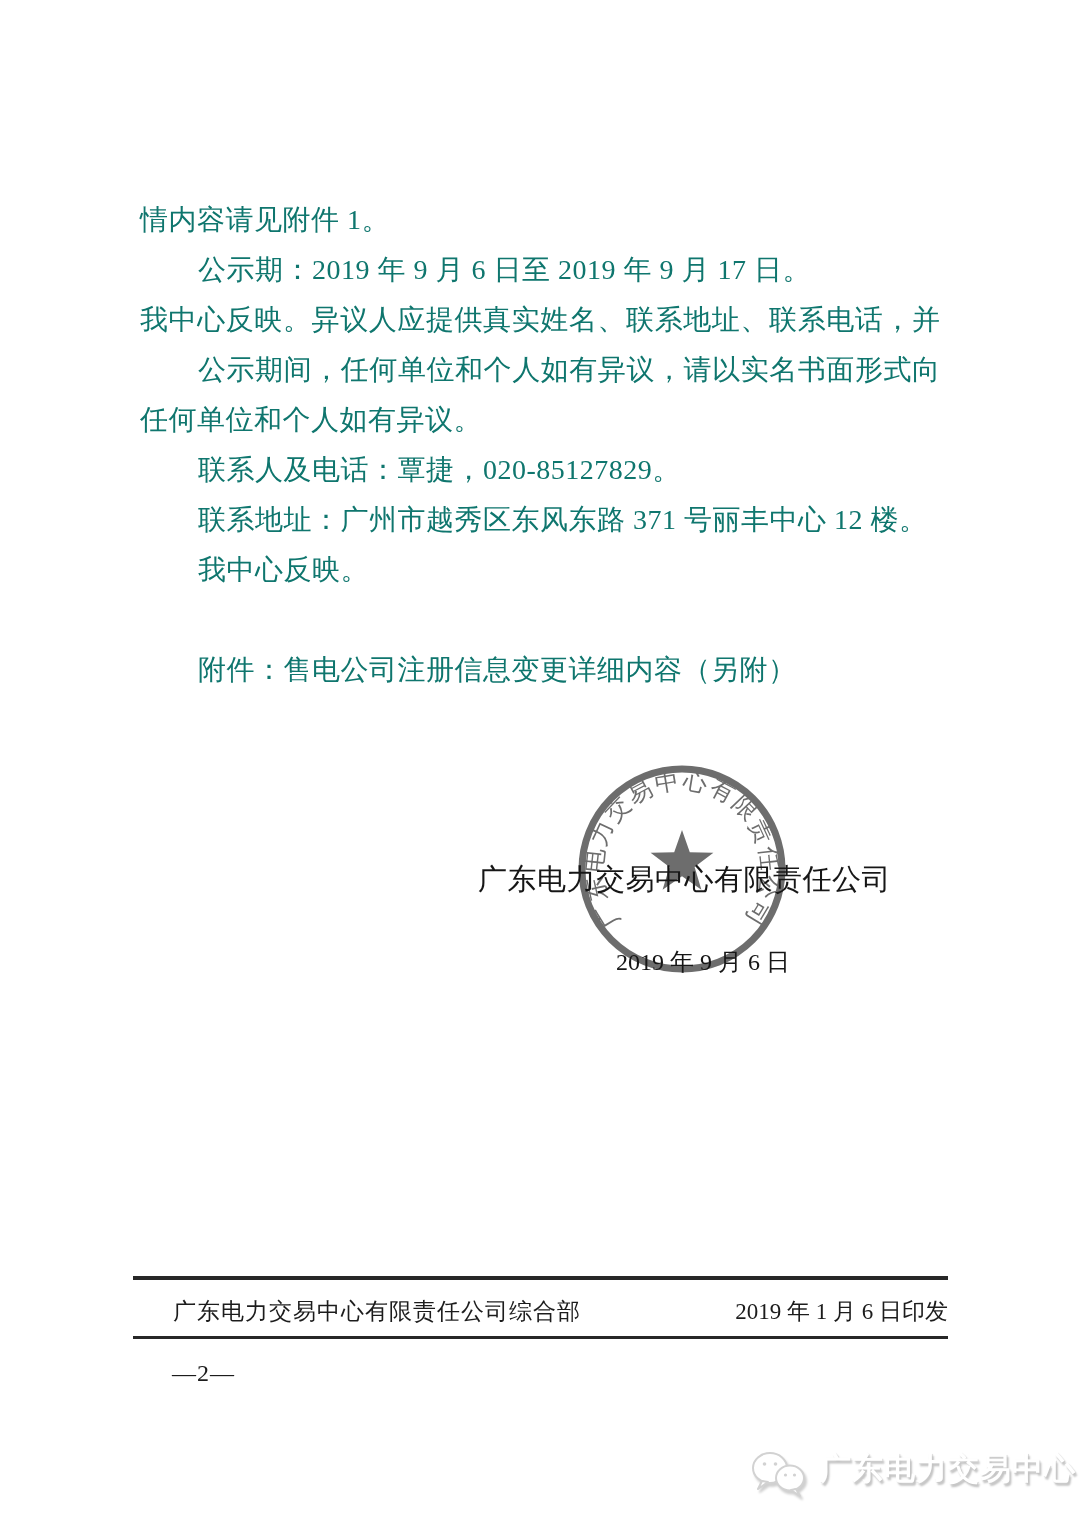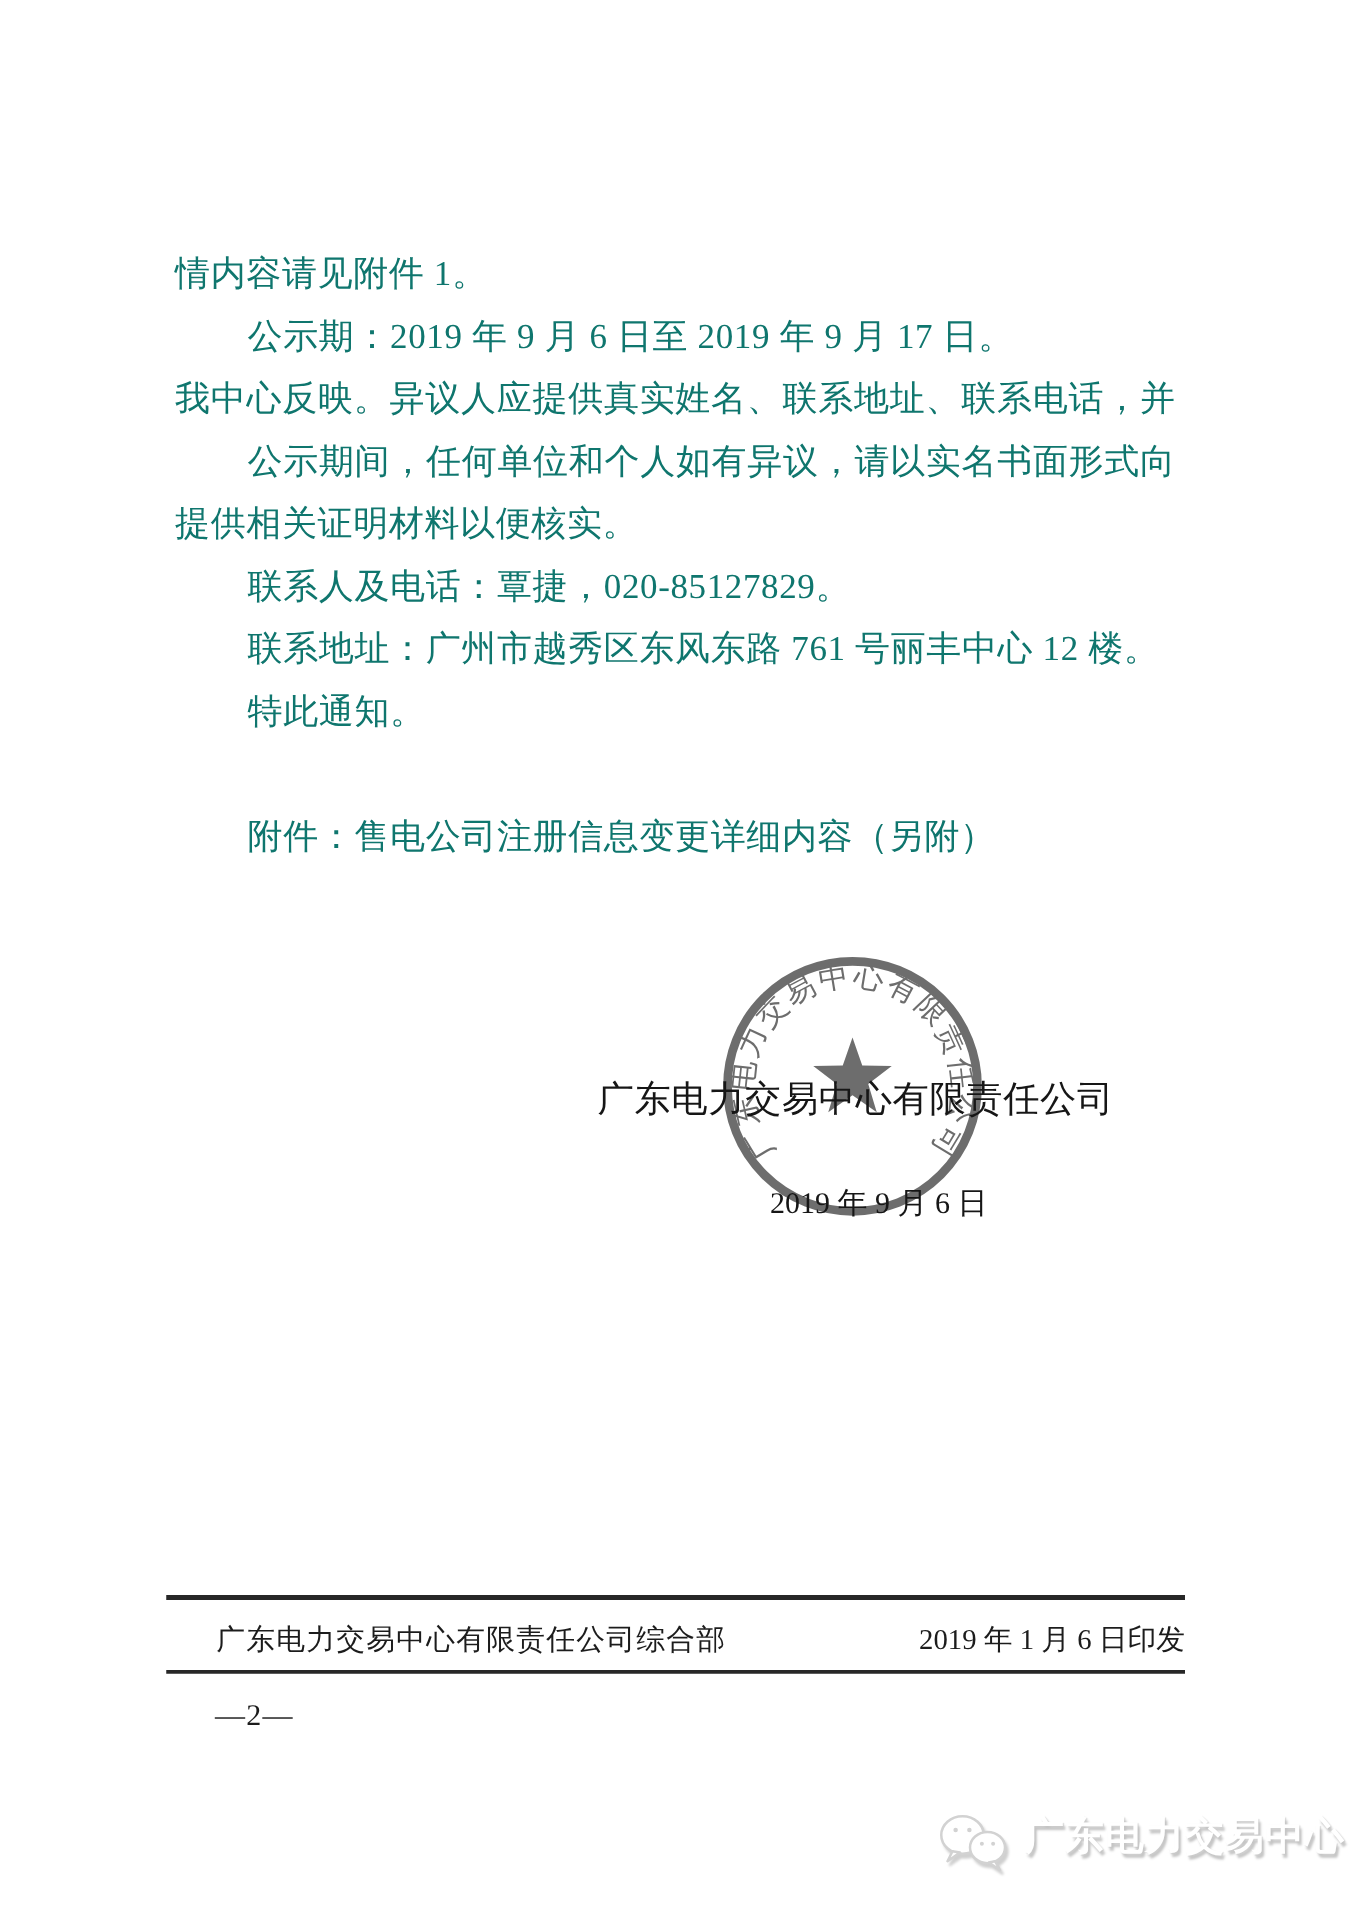--- a/index.html
+++ b/index.html
@@ -75,24 +75,24 @@
 </head>
 <body>
 
 <div class="page">
 
   <div class="body-text">
     <div class="line">情内容请见附件 1。</div>
     <div class="line indent">公示期：2019 年 9 月 6 日至 2019 年 9 月 17 日。</div>
     <div class="line j">我中心反映。异议人应提供真实姓名、联系地址、联系电话，并</div>
     <div class="line indent j">公示期间，任何单位和个人如有异议，请以实名书面形式向</div>
-    <div class="line">提供相关证明材料以便核实。</div>
+    <div class="line">任何单位和个人如有异议。</div>
     <div class="line indent">联系人及电话：覃捷，020-85127829。</div>
-    <div class="line indent">联系地址：广州市越秀区东风东路 761 号丽丰中心 12 楼。</div>
-    <div class="line indent">特此通知。</div>
+    <div class="line indent">联系地址：广州市越秀区东风东路 371 号丽丰中心 12 楼。</div>
+    <div class="line indent">我中心反映。</div>
     <div class="blank-line"></div>
     <div class="line indent">附件：售电公司注册信息变更详细内容（另附）</div>
   </div>
 
   <svg class="seal" viewBox="0 0 260 260">
     <circle cx="130" cy="130" r="100" fill="none" stroke="#4e4e4e" stroke-width="7"></circle>
     <polygon fill="#4e4e4e" points="130,91 137.8,113.3 161.4,113.8 142.6,128.1 149.4,150.7 130,137.2 110.6,150.7 117.4,128.1 98.6,113.8 122.2,113.3">
     </polygon>
     <path id="sealArc" d="M 67 179.2 A 80 80 0 1 1 193 179.2" fill="none"></path>
     <text font-size="24" fill="#4e4e4e" letter-spacing="2" font-family="Liberation Serif, DejaVu Serif, serif">

